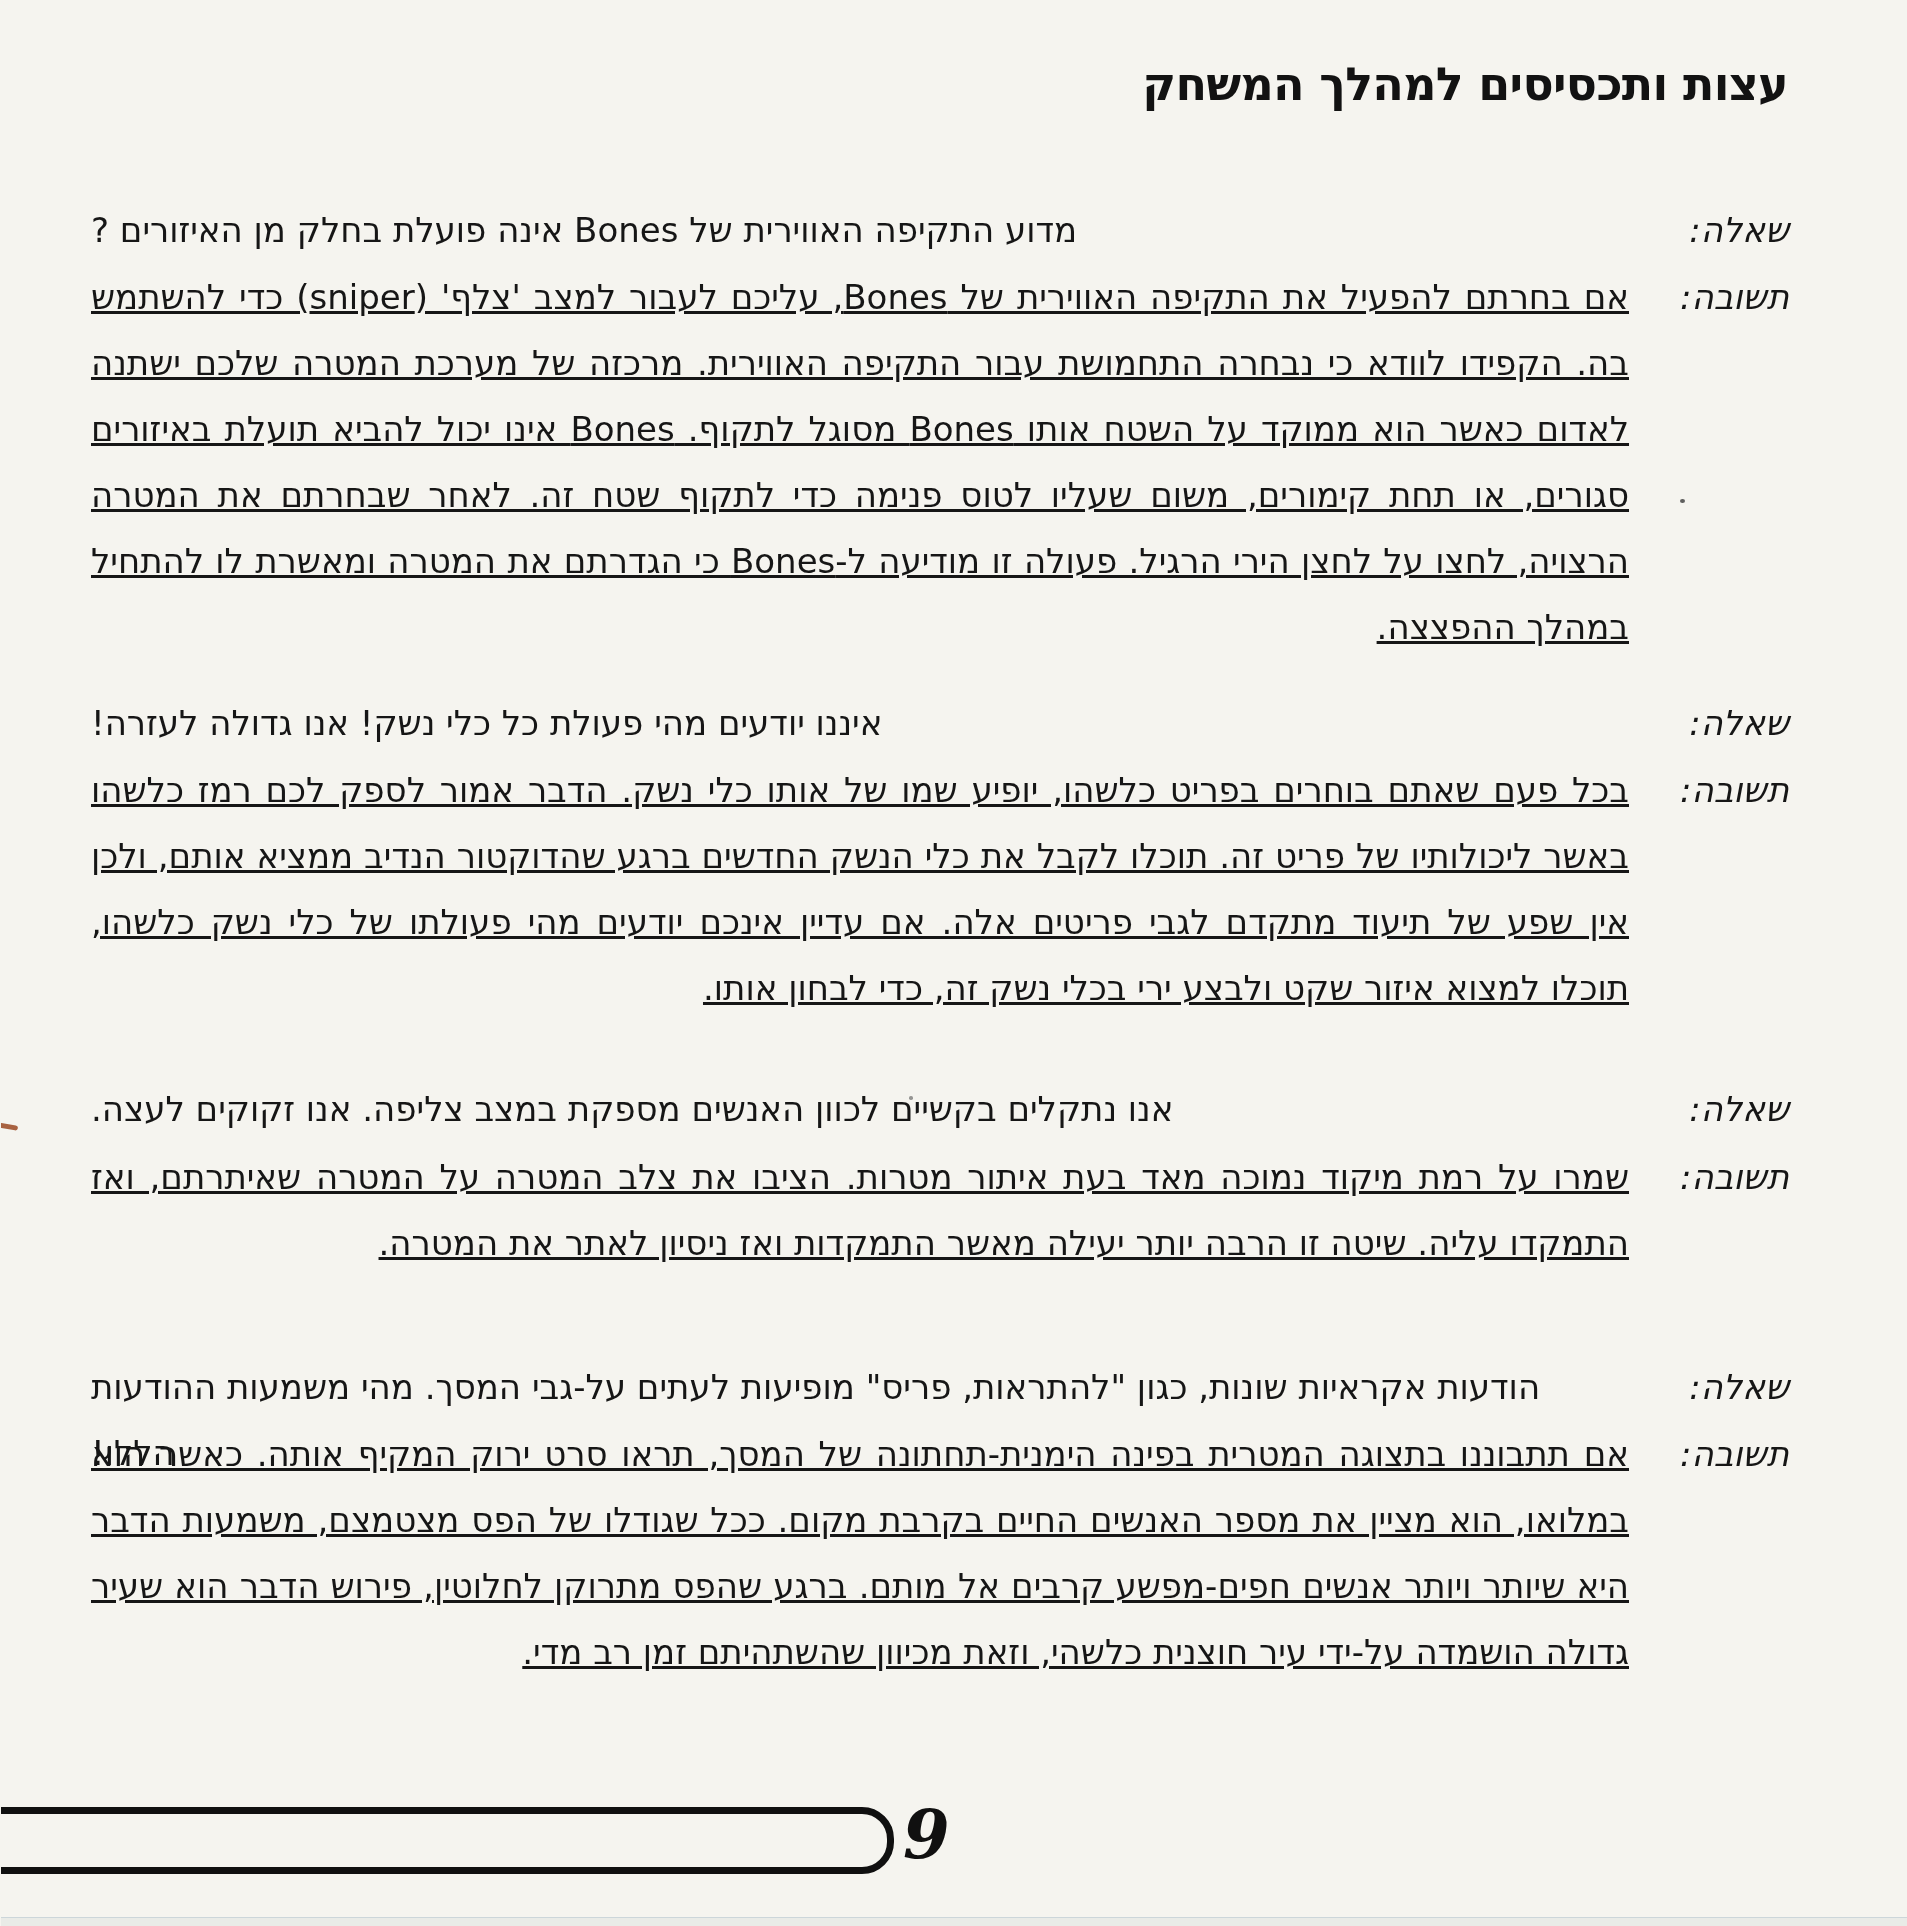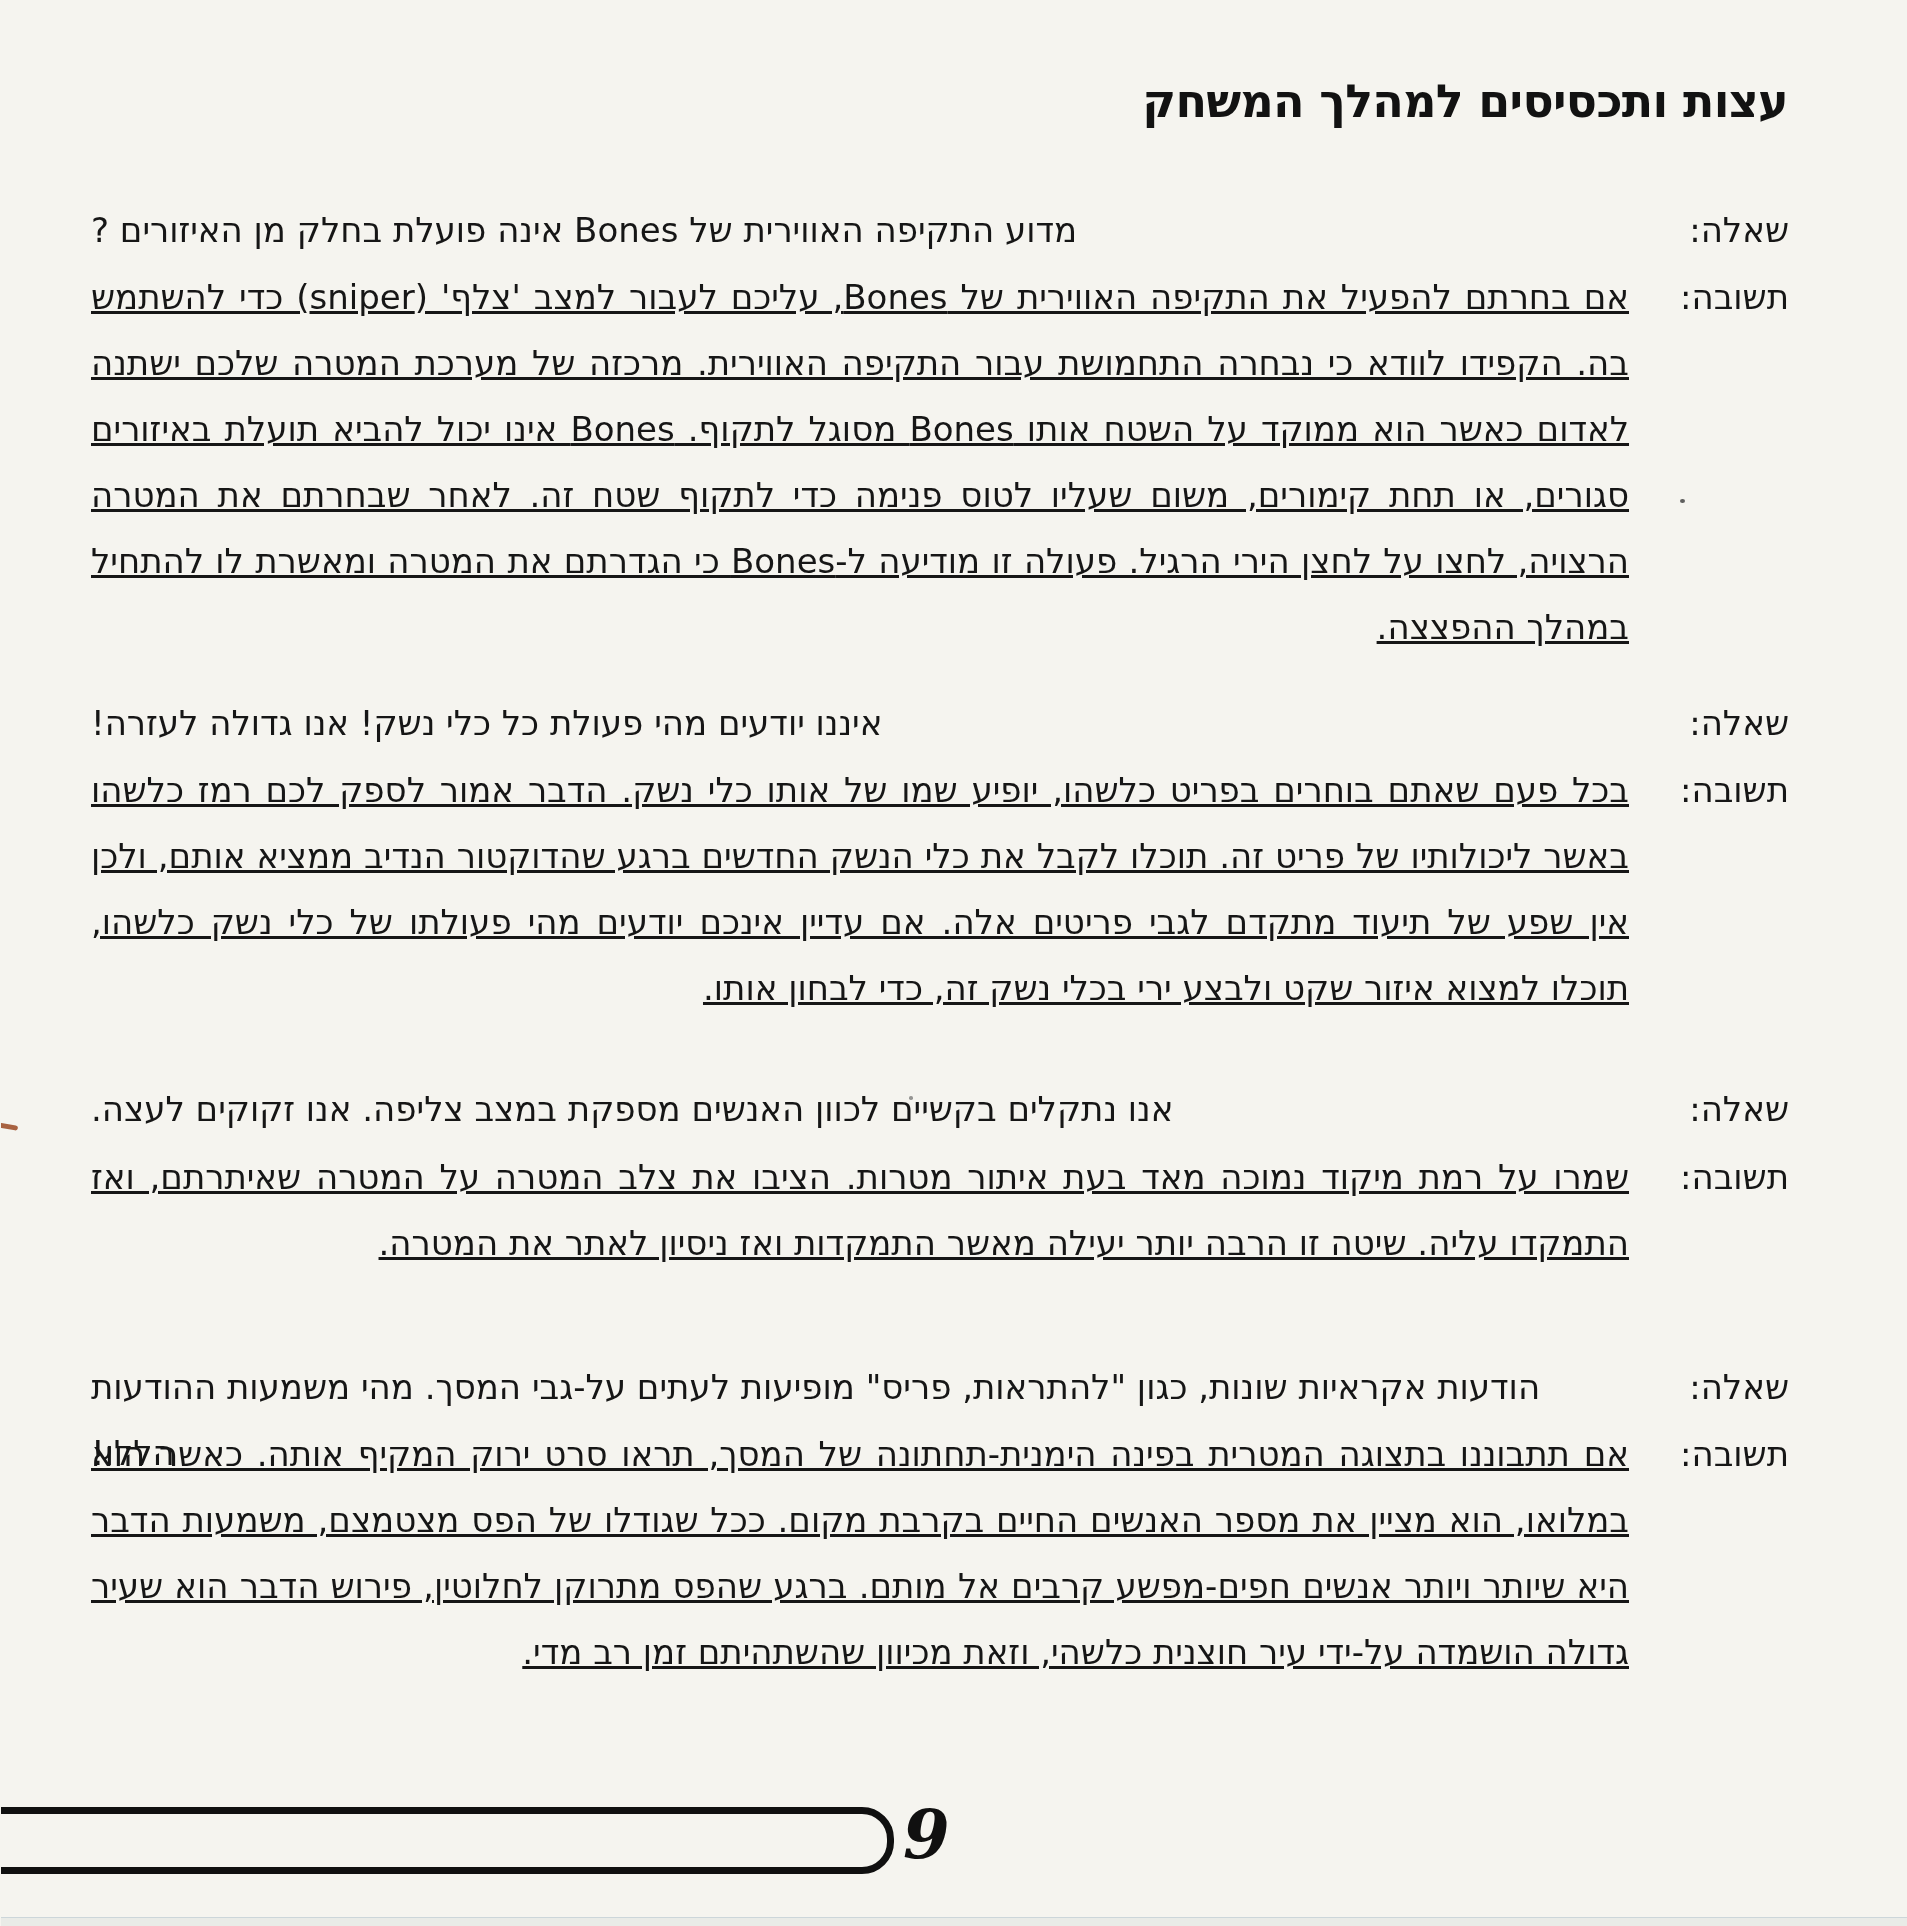--- a/index.html
+++ b/index.html
@@ -15,21 +15,21 @@
     color: #1b1b1b;
   }
   .page {
     position: relative;
     width: 1908px;
     height: 1926px;
     direction: rtl;
   }
   .page-title {
     position: absolute;
-    top: 74px;
+    top: 57px;
     right: 120px;
     margin: 0;
     font-size: 46px;
     font-weight: bold;
     letter-spacing: -0.7px;
     color: #121212;
     white-space: nowrap;
   }
   .qa-row {
     position: absolute;
@@ -39,20 +39,21 @@
     grid-template-columns: 122px 1fr;
     column-gap: 38px;
     direction: rtl;
     font-size: 34px;
     line-height: 66px;
   }
   .qa-label {
     text-align: right;
     white-space: nowrap;
     color: #161616;
+    font-style: italic;
   }
   .q-text {
     text-align: left;
     white-space: nowrap;
     color: #161616;
   }
   .a-text {
     text-align: justify;
     text-justify: inter-word;
     color: #161616;

